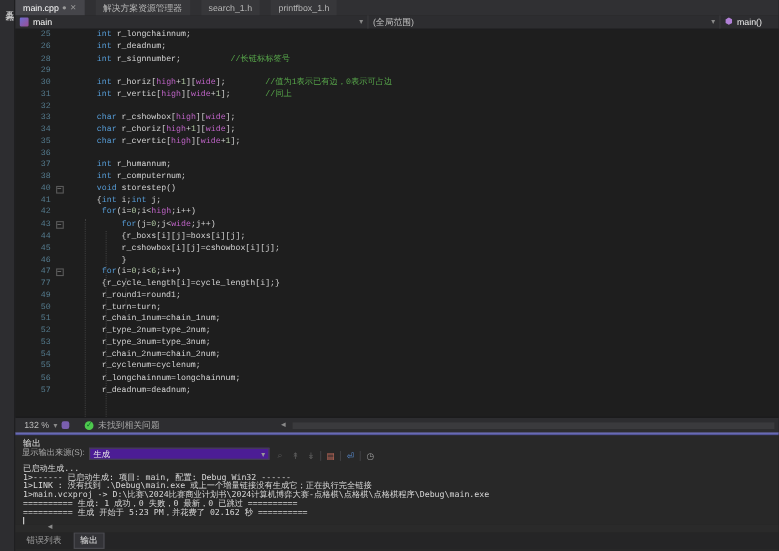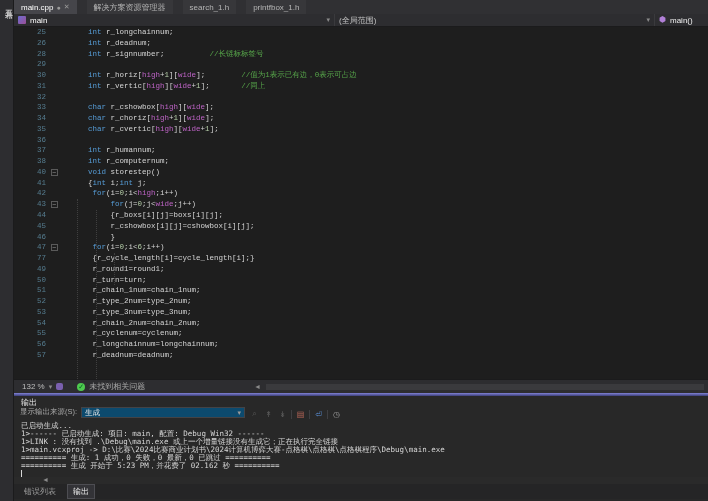--- a/index.html
+++ b/index.html
@@ -52,21 +52,21 @@
   .health{color:#a8a8a8}
   .scroll-left{position:absolute;left:240px;color:#8a8a8a;font-size:7px}
   .track{position:absolute;left:252px;right:4px;top:4px;height:6px;background:#3a3a3d}
   
   .split{height:3px;flex:none;background:linear-gradient(#8183d6,#3c3e78)}
   
   .outpanel{flex:1;background:#282828;display:flex;flex-direction:column;min-height:0}
   .out-title{height:11px;font-size:8px;color:#e6e6e6;padding:1px 0 0 7px;background:#282828}
   .out-controls{height:14px;display:flex;font-size:7.5px;color:#a9a9a9;
     gap:4px;padding-left:6px}
-  .srccombo{width:164px;height:11px;background:#0c4a6e;border:1px solid #434346;color:#e8e8e8;
+  .srccombo{width:164px;height:11px;background:#4c1d95;border:1px solid #434346;color:#e8e8e8;
     display:flex;align-items:center;padding:0 3px;font-size:7.5px}
   .srccombo .caret{margin-left:auto;color:#9a9a9a;font-size:7px}
   .obtn{width:11px;height:11px;display:flex;align-items:center;justify-content:center;
     font-size:8px;color:#5d5d5d}
   .obtn.accent-red{color:#c06a5a}.obtn.accent-blue{color:#5a8fd6}.obtn.normal{color:#9a9a9a}
   .osep{width:1px;height:9px;background:#3f3f42}
   .out-text{height:56px;overflow:hidden;font-family:"DejaVu Sans Mono","Liberation Mono",monospace;
     font-size:7.5px;line-height:8px;color:#d8d8d8;padding:1px 0 0 7px;white-space:pre}
   .caretbar{display:inline-block;width:1px;height:7px;background:#d8d8d8;vertical-align:middle}
   .out-hscroll{height:7px;position:relative;background:#2a2a2a;flex:none}

